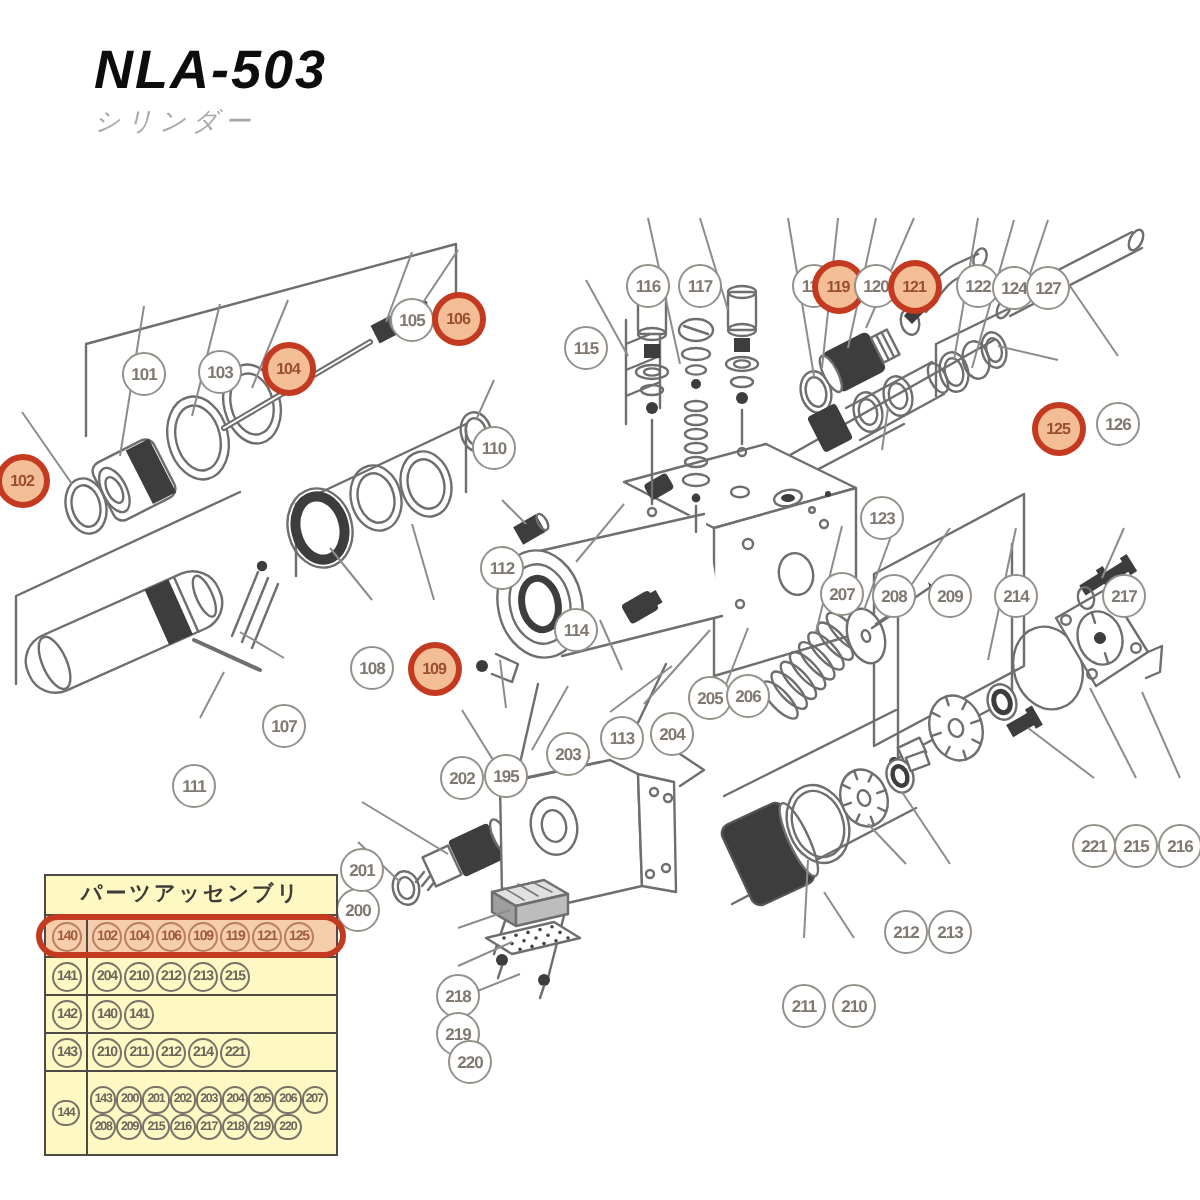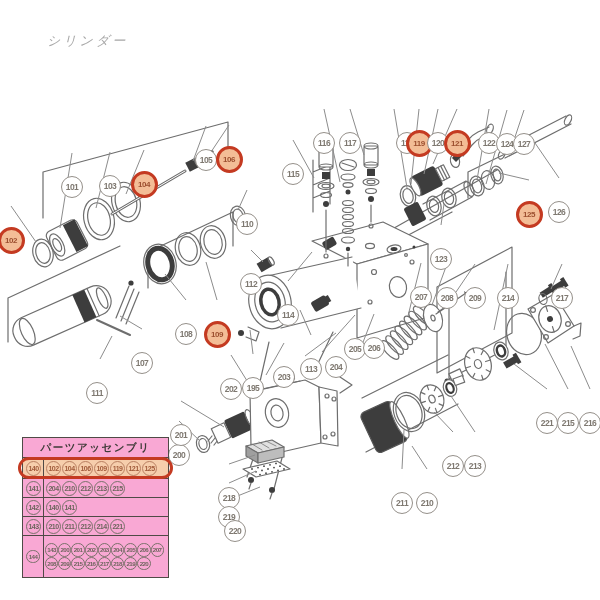--- a/index.html
+++ b/index.html
@@ -5,28 +5,28 @@
   :root{
     --hl-ring:#c43a21; --hl-fill:#f3bd96; --row-fill:#f6ceac;
     --co-stroke:#95908a; --tbl-border:#4f4a46; --art:#6e6e6e;
   }
   html,body{margin:0;padding:0;}
   body{width:600px;height:600px;background:#ffffff;position:relative;overflow:hidden;
        font-family:"Liberation Sans",sans-serif;}
   .page{position:absolute;inset:0;}
   header{position:absolute;left:47px;top:20px;z-index:4;}
   h1{margin:0;font-size:27px;font-weight:bold;font-style:italic;color:#0d0d0d;letter-spacing:1px;}
-  .subtitle{font-size:13px;color:#a8a8a8;font-style:italic;letter-spacing:3px;margin-top:12px;font-family:Liberation Mono, monospace;}
+  .subtitle{font-size:13px;color:#a8a8a8;font-style:italic;letter-spacing:3px;margin-top:1px;font-family:Liberation Mono, monospace;}
   #diagram{position:absolute;left:0;top:0;z-index:1;}
   #callouts{position:absolute;inset:0;z-index:2;}
   .callout{position:absolute;box-sizing:border-box;border-radius:50%;background:#fff;
     border:1.5px solid var(--co-stroke);color:#7f7971;font-size:8.5px;font-weight:bold;
     display:flex;align-items:center;justify-content:center;letter-spacing:-0.5px;cursor:pointer;margin-top:34px;}
   .callout.hl{border:3.5px solid var(--hl-ring);background:var(--hl-fill);color:#9c4f2f;font-size:8px;}
-  .assembly-table{position:absolute;left:22px;top:437px;width:147px;z-index:3;background:#f9a8d4;
+  .assembly-table{position:absolute;left:22px;top:437px;width:147px;z-index:3;background:#fef9c3;
     border:1.6px solid var(--tbl-border);box-sizing:border-box;}
   .tbl-header{height:19px;line-height:19px;text-align:center;font-size:10.5px;font-weight:bold;
     color:#3f3b38;letter-spacing:1.5px;border-bottom:1.6px solid var(--tbl-border);}
   .tbl-row{display:flex;align-items:stretch;border-bottom:1.6px solid var(--tbl-border);
     position:relative;height:19px;box-sizing:border-box;cursor:pointer;}
   .tbl-row:last-child{border-bottom:none;}
   .tbl-row.hl{height:21px;background:var(--row-fill);}
   .tbl-row.wide{height:41px;}
   .tbl-row.hl::before{content:"";position:absolute;top:-1px;bottom:-1px;left:-5px;right:-5px;
     border:3.5px solid var(--hl-ring);border-radius:13px;pointer-events:none;z-index:2;}
@@ -37,20 +37,21 @@
     font-weight:bold;display:flex;align-items:center;justify-content:center;flex:none;
     width:15px;height:15px;font-size:7px;letter-spacing:-0.6px;margin:0 0 0 1px;background:transparent;}
   .tbl-row.wide .bubble{width:13.2px;height:13.2px;font-size:6.2px;margin:0;}
   .tbl-row.hl .bubble{border-color:#b97f61;color:#a05a3a;}
 </style>
 </head>
 <body>
 
 <div class="page">
   <header>
+    <h1>NLA-503</h1>
     <div class="subtitle">シリンダー</div>
   </header>
 
   <svg id="diagram" width="600" height="600" viewBox="0 0 600 600">
     <g stroke="#6e6e6e" stroke-width="1.2" fill="none" stroke-linejoin="round" stroke-linecap="round">
 
       <g>
         <path d="M43 218 L43 172 L228 122 M228 122 L228 158"></path>
         <path d="M148 288 L148 252 L233 212 M233 212 L233 246"></path>
         <path d="M8 342 L8 298 L120 246"></path>

